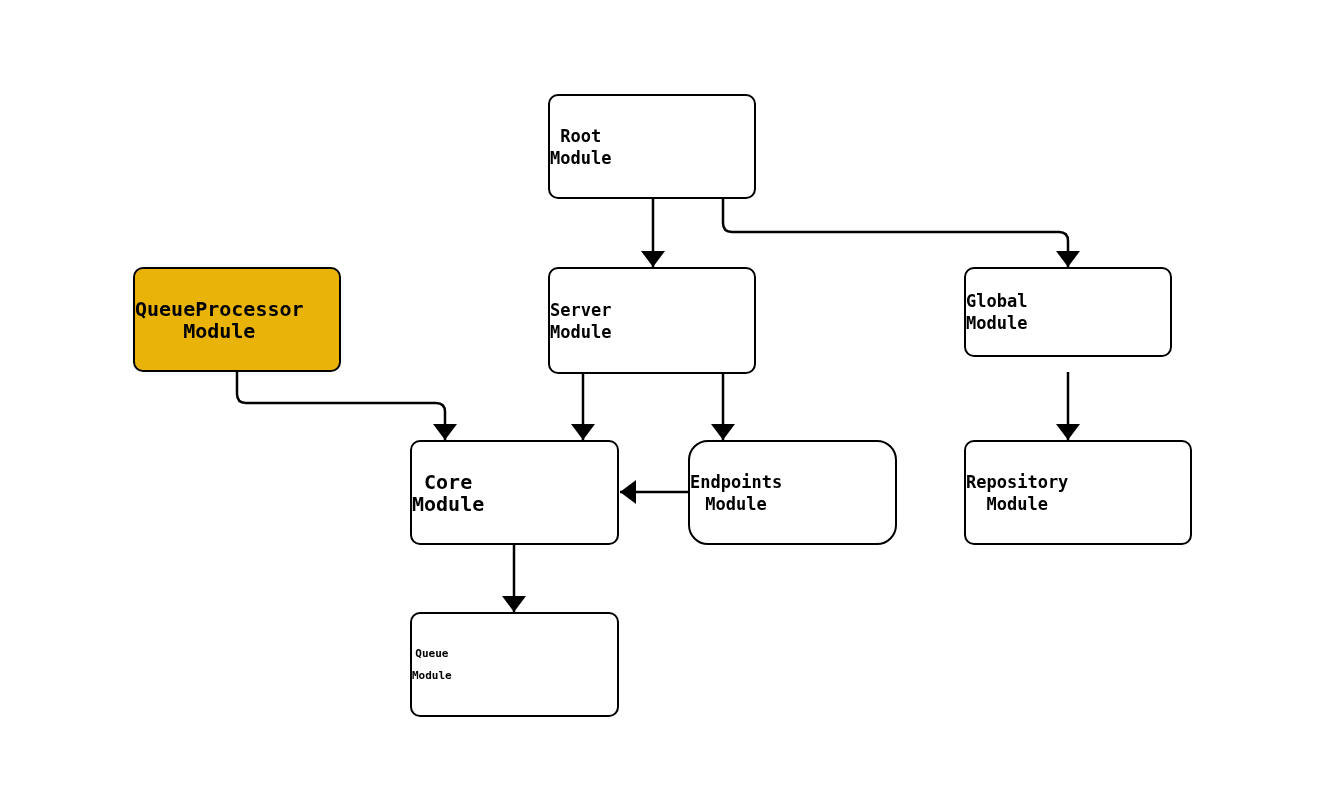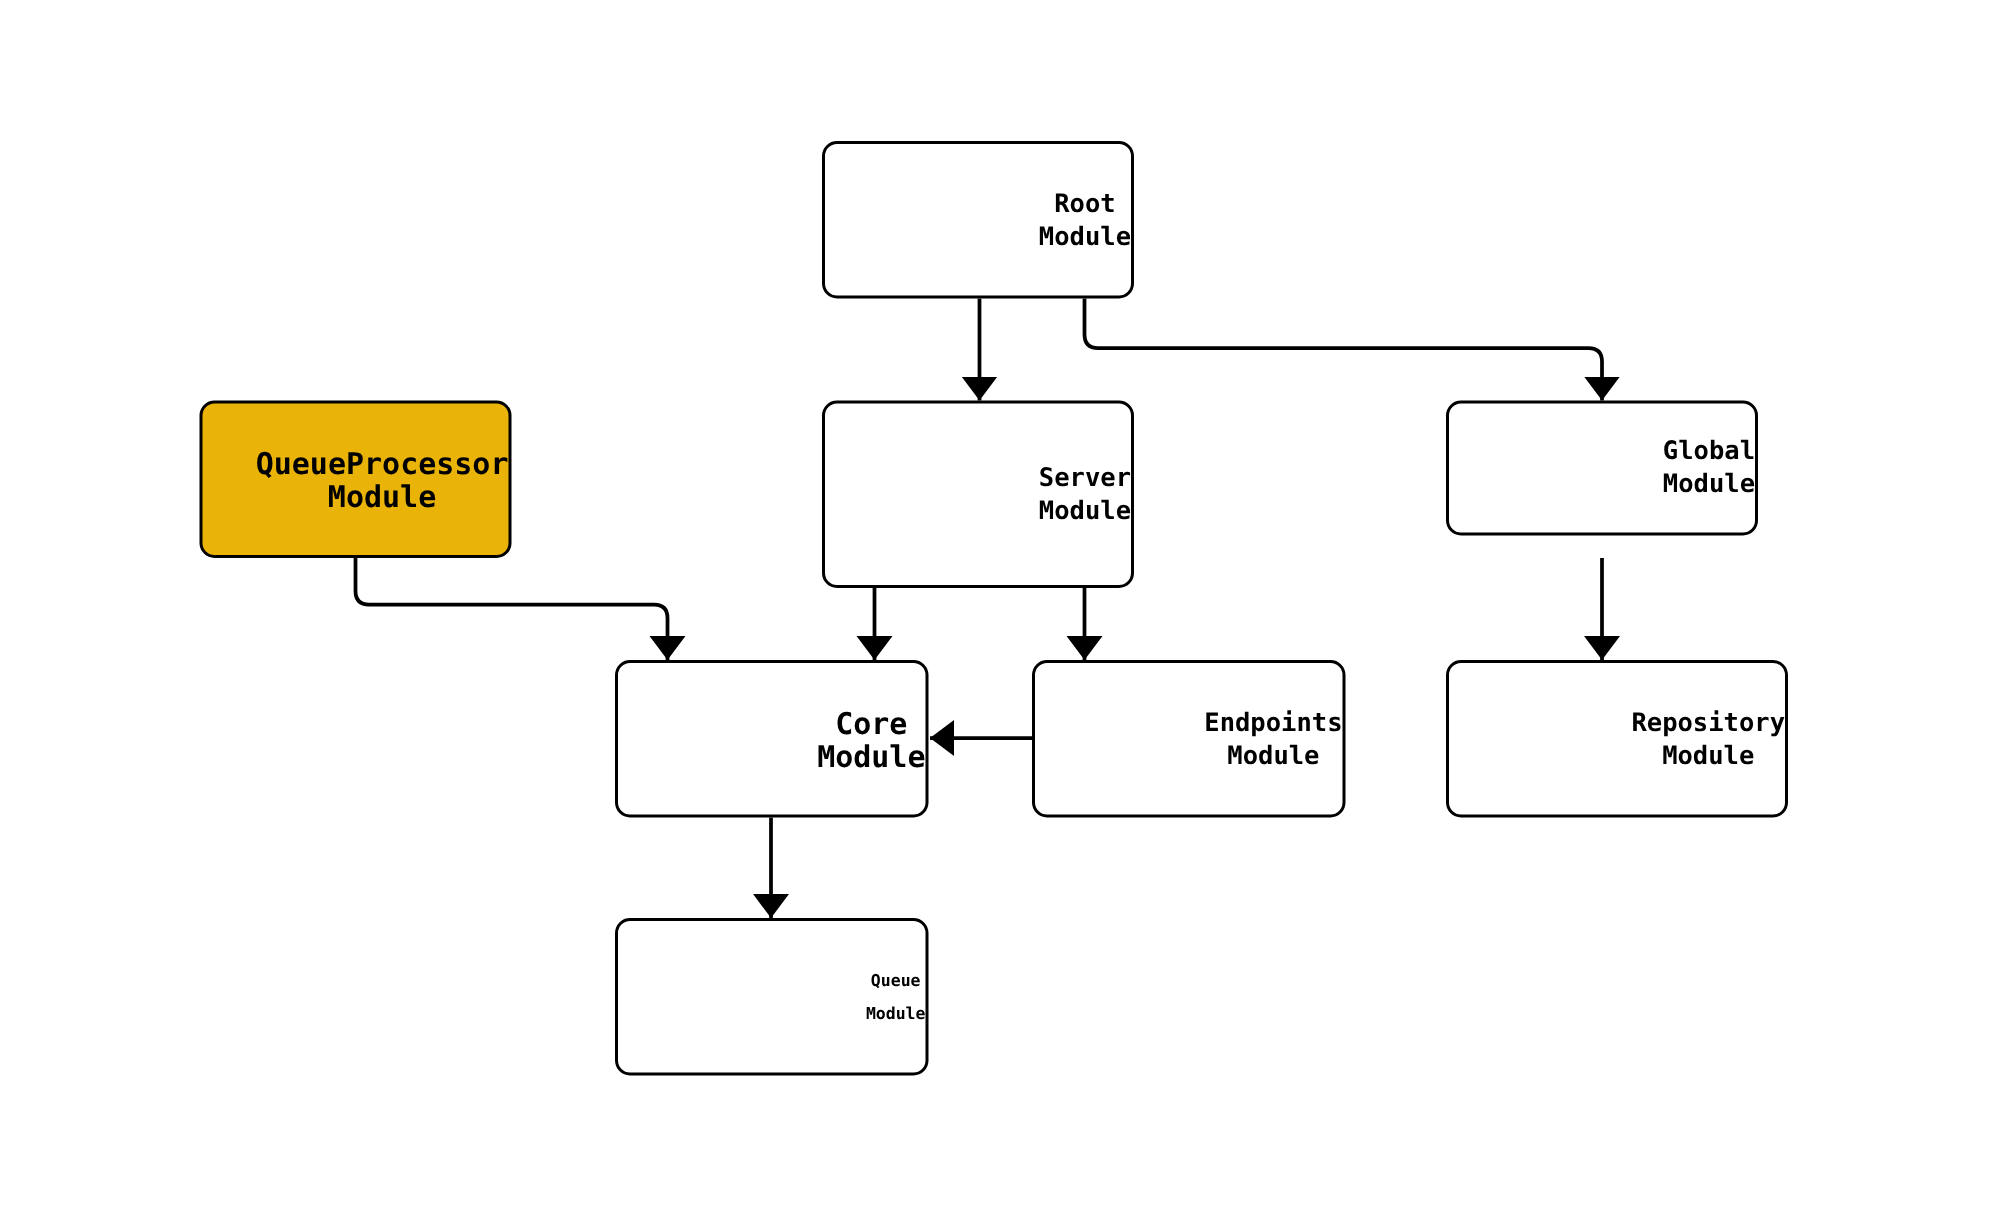--- a/index.html
+++ b/index.html
@@ -14,21 +14,21 @@
   #edge-layer {
     position: absolute;
     left: 0; top: 0;
     width: 1337px; height: 809px;
   }
   .node {
     position: absolute;
     box-sizing: border-box;
     display: flex;
     align-items: center;
-    justify-content: flex-end;
+    justify-content: flex-start;
     text-align: center;
     background: #ffffff;
     border: 2.5px solid #000000;
     border-radius: 10px;
     color: #000000;
     font-size: 17px;
     font-weight: bold;
     line-height: 22px;
     white-space: pre-line;
   }
@@ -50,25 +50,25 @@
       <path d="M723,372 L723,440" fill="none" stroke="#000000" stroke-width="2.5" marker-end="url(#arrowhead)"></path>
       <path d="M688,492 L620,492" fill="none" stroke="#000000" stroke-width="2.5" marker-end="url(#arrowhead)"></path>
       <path d="M1068,372 L1068,440" fill="none" stroke="#000000" stroke-width="2.5" marker-end="url(#arrowhead)"></path>
       <path d="M514,545 L514,612" fill="none" stroke="#000000" stroke-width="2.5" marker-end="url(#arrowhead)"></path>
     </svg>
 
   <div class="node" style="left: 548px; top: 94px; width: 208px; height: 105px; background: rgb(255, 255, 255); border-color: rgb(0, 0, 0); border-width: 2.5px; border-radius: 10px; font-size: 17px;"><span>Root
 Module</span></div>
   <div class="node" style="left: 133px; top: 267px; width: 208px; height: 105px; background: #eab308; border-color: rgb(0, 0, 0); border-width: 2.5px; border-radius: 10px; font-size: 20px;"><span>QueueProcessor
 Module</span></div>
-  <div class="node" style="left: 548px; top: 267px; width: 208px; height: 125px; background: rgb(255, 255, 255); border-color: rgb(0, 0, 0); border-width: 2.5px; border-radius: 10px; font-size: 17px;"><span>Server
+  <div class="node" style="left: 548px; top: 267px; width: 208px; height: 107px; background: rgb(255, 255, 255); border-color: rgb(0, 0, 0); border-width: 2.5px; border-radius: 10px; font-size: 17px;"><span>Server
 Module</span></div>
   <div class="node" style="left: 964px; top: 267px; width: 208px; height: 90px; background: rgb(255, 255, 255); border-color: rgb(0, 0, 0); border-width: 2.5px; border-radius: 10px; font-size: 17px;"><span>Global
 Module</span></div>
   <div class="node" style="left: 410px; top: 440px; width: 209px; height: 105px; background: rgb(255, 255, 255); border-color: rgb(0, 0, 0); border-width: 2.5px; border-radius: 10px; font-size: 20px;"><span>Core
 Module</span></div>
-  <div class="node" style="left: 688px; top: 440px; width: 209px; height: 105px; background: rgb(255, 255, 255); border-color: rgb(0, 0, 0); border-width: 2.5px; border-radius: 10px; font-size: 17px;"><span>Endpoints
+  <div class="node" style="left: 688px; top: 440px; width: 209px; height: 105px; background: rgb(255, 255, 255); border-color: rgb(0, 0, 0); border-width: 2.5px; border-radius: 20px; font-size: 17px;"><span>Endpoints
 Module</span></div>
   <div class="node" style="left: 964px; top: 440px; width: 228px; height: 105px; background: rgb(255, 255, 255); border-color: rgb(0, 0, 0); border-width: 2.5px; border-radius: 10px; font-size: 17px;"><span>Repository
 Module</span></div>
   <div class="node" style="left: 410px; top: 612px; width: 209px; height: 105px; background: rgb(255, 255, 255); border-color: rgb(0, 0, 0); border-width: 2.5px; border-radius: 10px; font-size: 11px;"><span>Queue
 Module</span></div>
 </div>
 
 </body></html>

